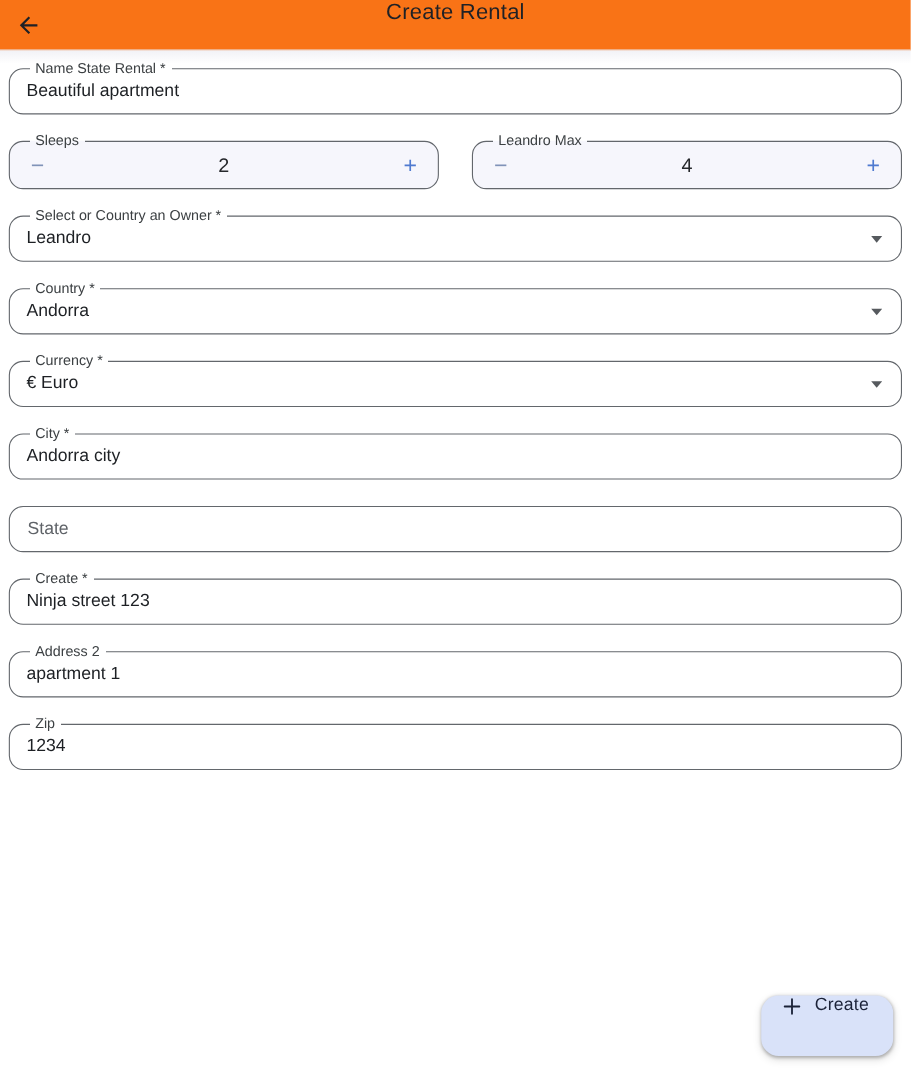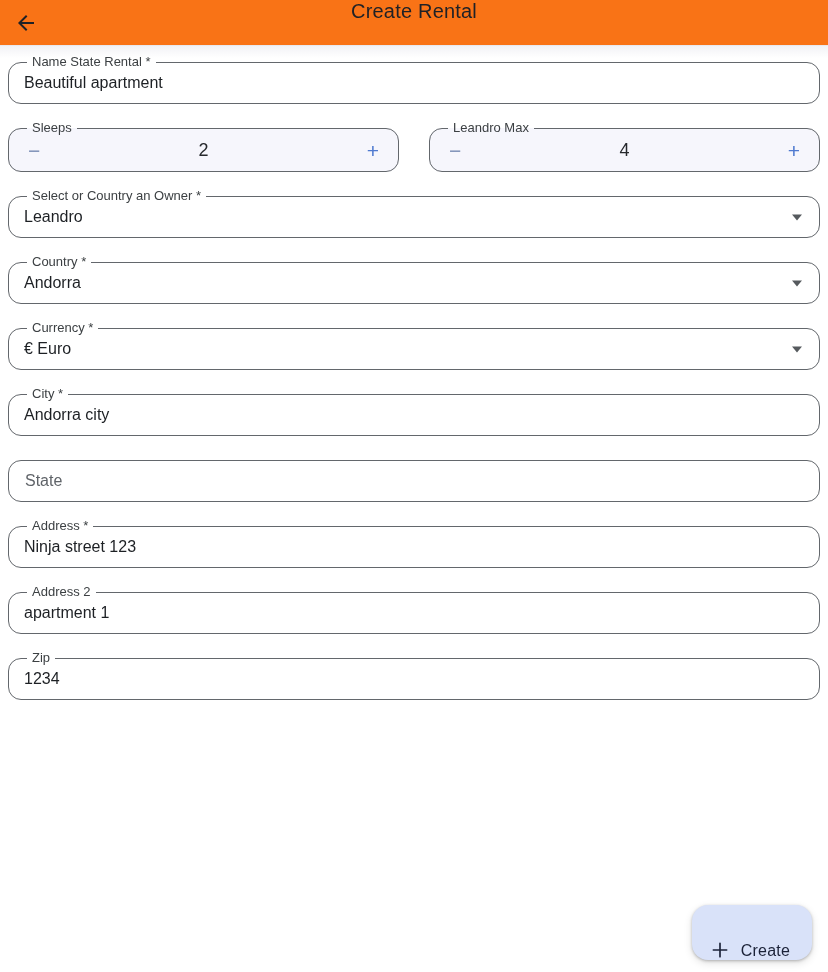--- a/index.html
+++ b/index.html
@@ -99,21 +99,21 @@
   }
   .step-btn.minus{color:var(--muted-accent);}
   .step-btn.plus{color:var(--accent);}
   .step-value{flex:1;text-align:center;font-size:18px;color:#26282c;}
   
   .fab{
     position:absolute;right:16px;bottom:12px;
     height:55px;padding:0 22px 0 18px;
     border:none;border-radius:16px;
     background:var(--fab-bg);color:var(--fab-fg);
-    display:flex;align-items:flex-end;gap:11px;
+    display:flex;align-items:flex-start;gap:11px;
     font-family:inherit;font-size:16px;letter-spacing:.2px;
     box-shadow:0 1px 3px rgba(0,0,0,.25),0 3px 8px rgba(0,0,0,.12);
     cursor:pointer;
   }
   .fab svg{width:20px;height:20px;stroke:var(--fab-fg);}
 </style>
 </head>
 <body>
 
 <header class="header">
@@ -194,21 +194,21 @@
     </fieldset>
     <input class="field-input" type="text" value="Andorra city" style="">
   </div>
 
   <div class="field plain-box">
     <input class="field-input" type="text" placeholder="State" style="">
   </div>
 
   <div class="field">
     <fieldset class="outline">
-      <legend><span>Address *</span></legend>
+      <legend><span>Create *</span></legend>
     </fieldset>
     <input class="field-input" type="text" value="Ninja street 123" style="">
   </div>
 
   <div class="field">
     <fieldset class="outline">
       <legend><span>Address 2</span></legend>
     </fieldset>
     <input class="field-input" type="text" value="apartment 1" style="">
   </div>

